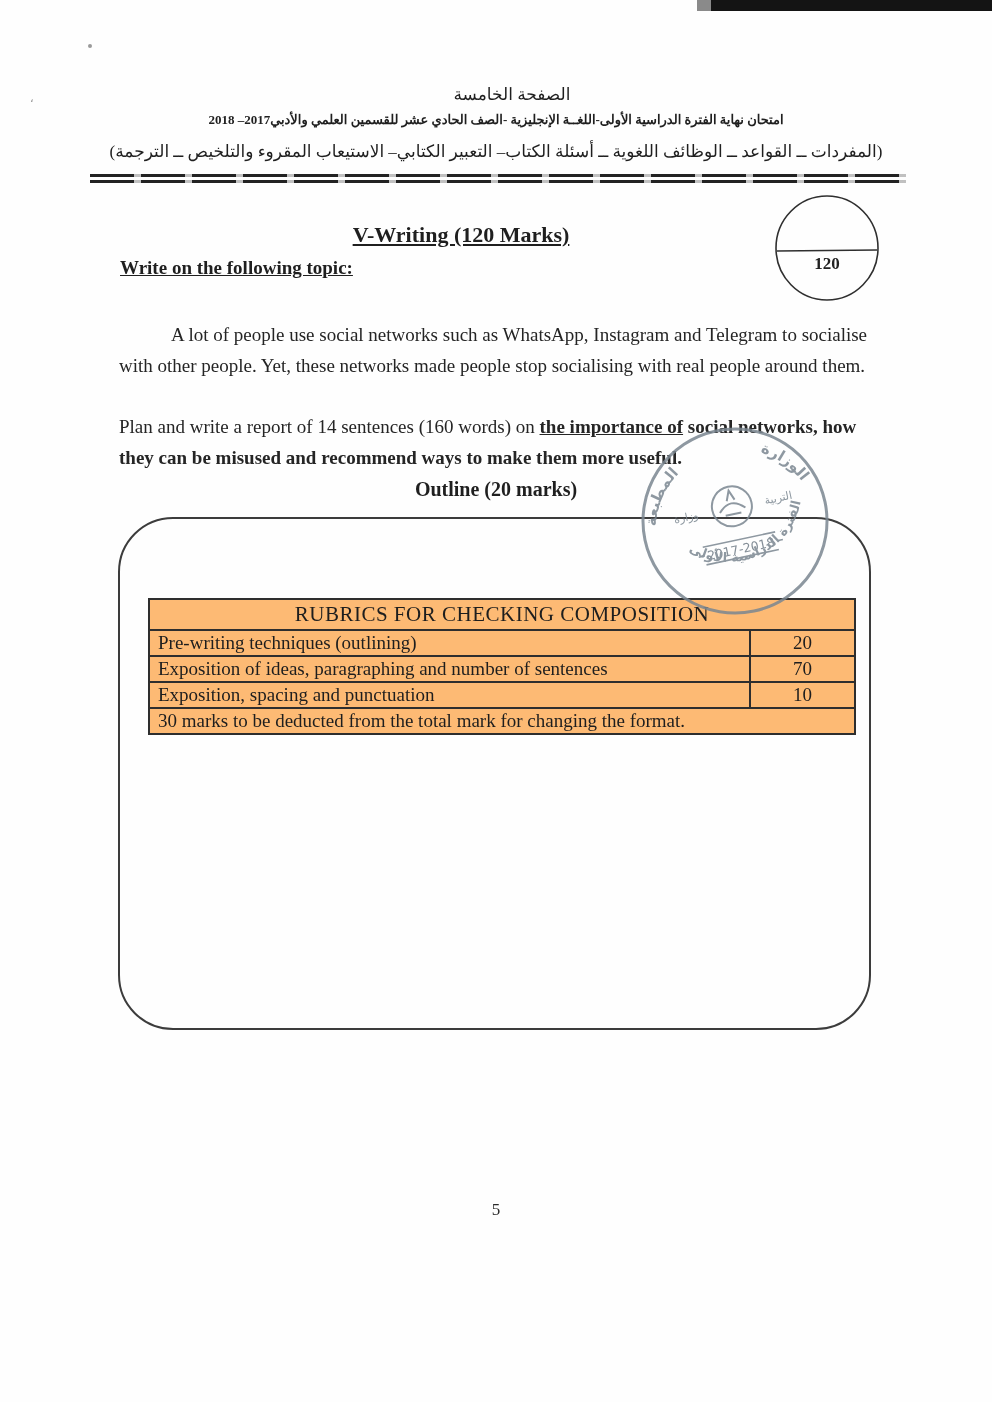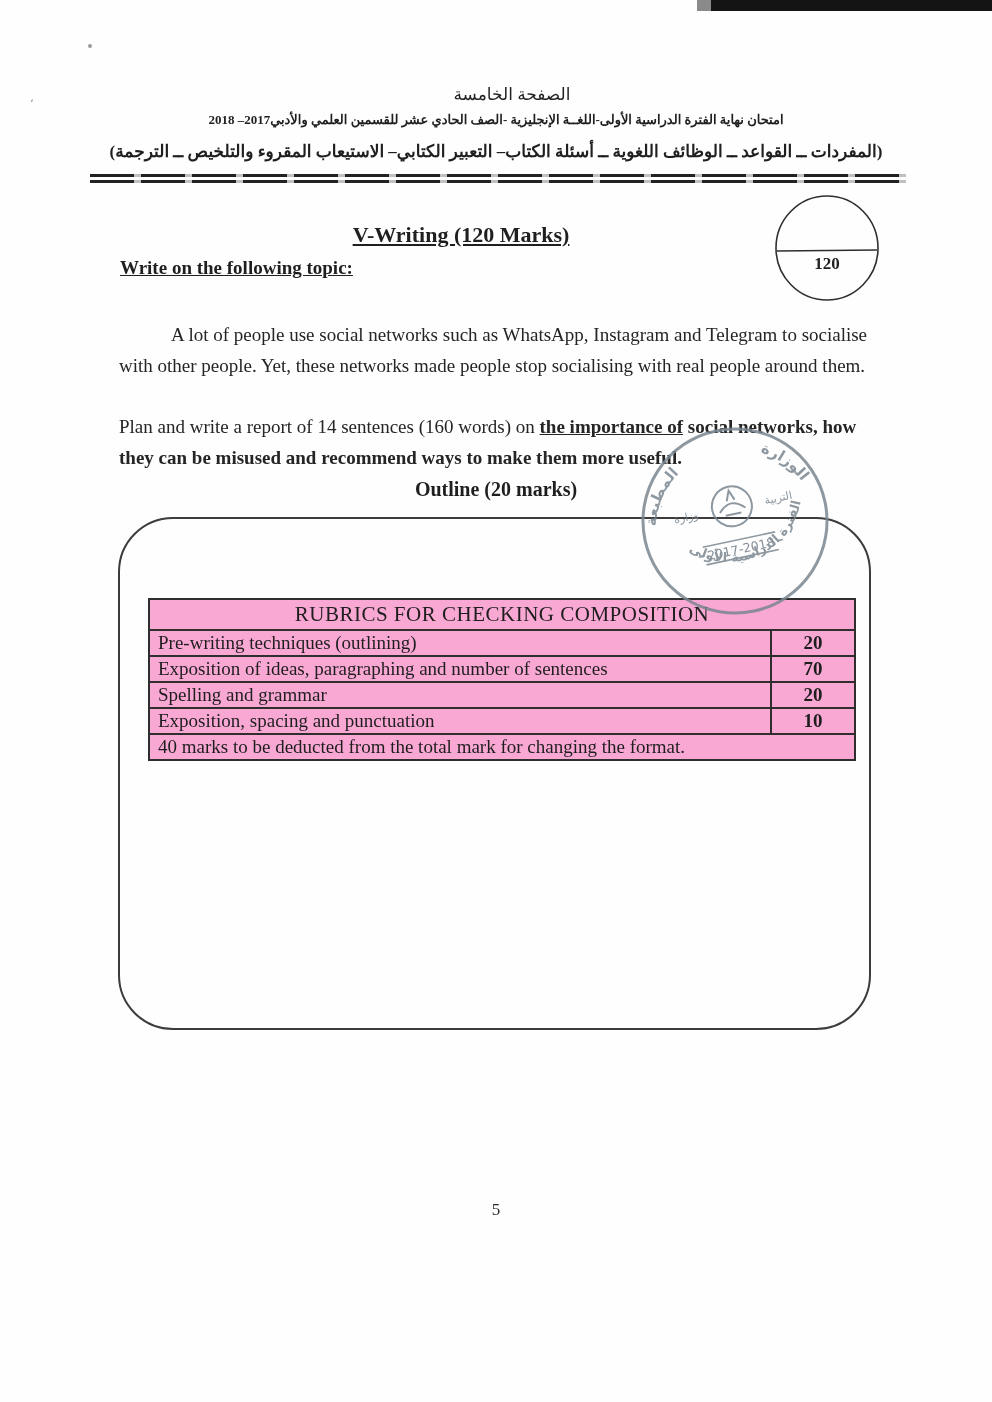--- a/index.html
+++ b/index.html
@@ -18,21 +18,21 @@
     position: absolute; top: 0; left: 697px; width: 295px; height: 11px;
     background: linear-gradient(90deg, #8a8a8a 0 14px, #141414 14px);
   }
   .speck1 { position:absolute; left:88px; top:44px; width:4px; height:4px; background:#9a9a9a; border-radius:50%; }
   .speck2 { position:absolute; left:30px; top:92px; width:10px; height:6px; color:#8f8f8f; font-size:11px; }
 
   
   .hdr { position: absolute; left: 0; right: 0; text-align: center; direction: rtl; }
   .hdr1 { top: 84px; font-size: 17px; padding-left: 32px; }
   .hdr2 { top: 112px; font-size: 13px; font-weight: bold; }
-  .hdr3 { top: 141px; font-size: 17px; font-weight: bold; text-align: center; }
+  .hdr3 { top: 141px; font-size: 17px; font-weight: normal; text-align: center; }
 
   .separator { position: absolute; left: 90px; right: 86px; top: 174px; height: 12px; }
   .separator::before, .separator::after {
     content: ""; display: block; height: 2.6px; margin-bottom: 3.6px;
     background: repeating-linear-gradient(90deg, #222 0 44px, rgba(34,34,34,.28) 44px 51px);
   }
 
   .section-title {
     position: absolute; left: 0; right: 70px; top: 222px; text-align: center;
     font-size: 22px; font-weight: bold; text-decoration: underline;
@@ -67,24 +67,24 @@
     position: absolute; left: 118px; top: 517px; width: 753px; height: 513px;
     border: 2px solid #3c3c3c; border-radius: 55px; background: transparent;
   }
 
   
   .rubrics {
     position: absolute; left: 148px; top: 598px; width: 708px;
     border-collapse: collapse; font-size: 19px; color: #1e1e1e;
     z-index: 3;
   }
-  .rubrics th, .rubrics td { border: 2px solid #2e2e2e; padding: 1px 8px; background: #f9a8d4; }
+  .rubrics th, .rubrics td { border: 2px solid #2e2e2e; padding: 1px 8px; background: #fdba74; }
   .rubrics th { font-size: 21px; font-weight: normal; text-align: center; height: 31px; letter-spacing: .5px; }
   .rubrics td { height: 26px; line-height: 1.15; }
-  .rubrics td.mrk { width: 84px; text-align: center; font-weight: bold; }
+  .rubrics td.mrk { width: 105px; text-align: center; }
 
   
   .stamp {
     position: absolute; left: 632px; top: 418px; width: 206px; height: 206px;
     transform: rotate(-12deg); opacity: .85; z-index: 5; pointer-events: none;
   }
   .stamp text { font-family: "DejaVu Sans", sans-serif; }
 
   .page-number {
     position: absolute; left: 0; right: 0; top: 1200px; text-align: center;
@@ -133,29 +133,25 @@
     </tr>
     <tr>
       <td class="lbl">Pre-writing techniques (outlining)</td>
       <td class="mrk">20</td>
     </tr>
     <tr>
       <td class="lbl">Exposition of ideas, paragraphing and number of sentences</td>
       <td class="mrk">70</td>
     </tr>
     <tr>
-      <td class="lbl">Spelling and grammar</td>
-      <td class="mrk">20</td>
-    </tr>
-    <tr>
       <td class="lbl">Exposition, spacing and punctuation</td>
       <td class="mrk">10</td>
     </tr>
     <tr>
-      <td colspan="2">40 marks to be deducted from the total mark for changing the format.</td>
+      <td colspan="2">30 marks to be deducted from the total mark for changing the format.</td>
     </tr>
   </tbody>
     </table>
 
   <div class="stamp">
     <svg width="206" height="206" viewBox="0 0 206 206">
       <defs>
         <path id="arcTop" d="M 22,112 A 81,81 0 0 1 184,112"></path>
         <path id="arcBottom" d="M 34,96 A 74,74 0 0 0 172,96"></path>
       </defs>

